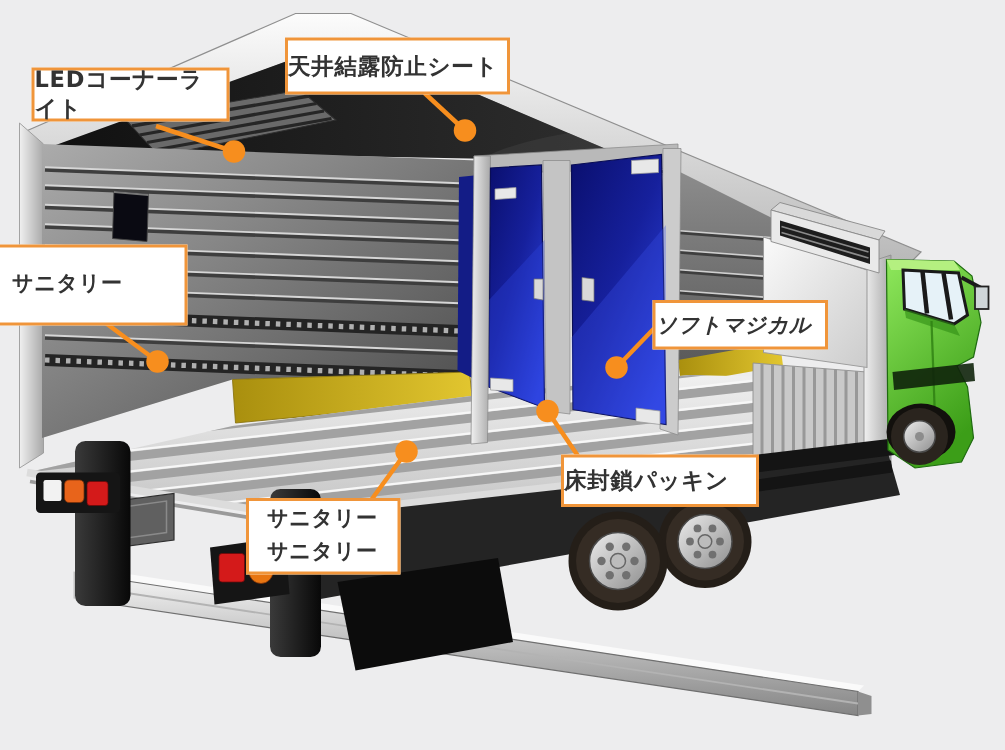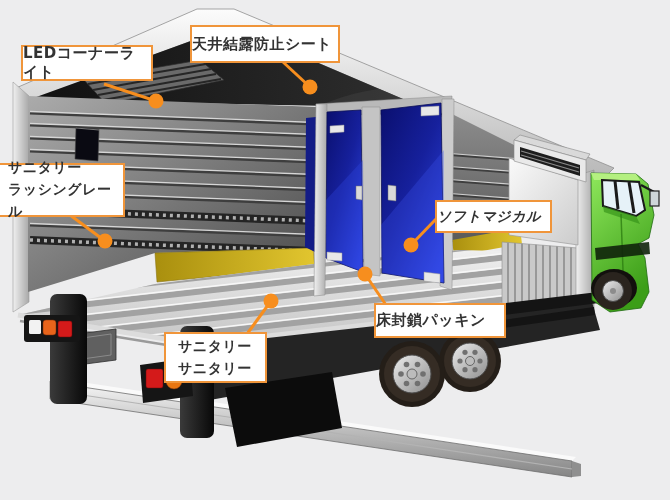--- a/index.html
+++ b/index.html
@@ -352,21 +352,20 @@
 </svg>
 
 <div class="callout c1">
   <span>LEDコーナーライト</span>
 </div>
 <div class="callout c2">
   <span>天井結露防止シート</span>
 </div>
 <div class="callout c3 two-line">
   <span>サニタリー</span>
-  <span>ラッシングレール</span>
 </div>
 <div class="callout c4">
   <span>ソフトマジカル</span>
 </div>
 <div class="callout c5">
   <span>床封鎖パッキン</span>
 </div>
 <div class="callout c6 two-line">
   <span>サニタリー</span>
   <span>サニタリー</span>

